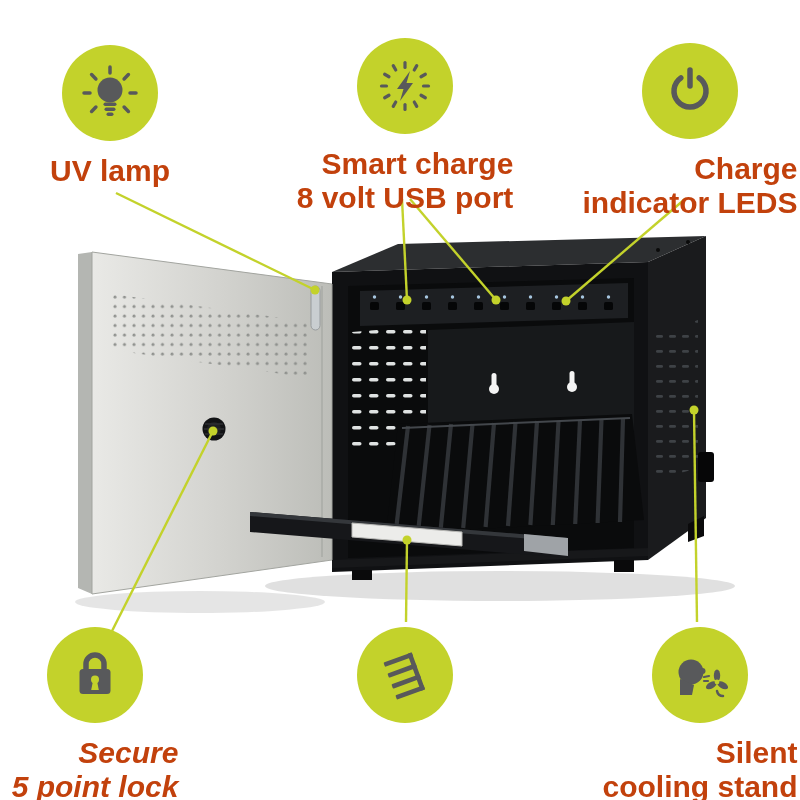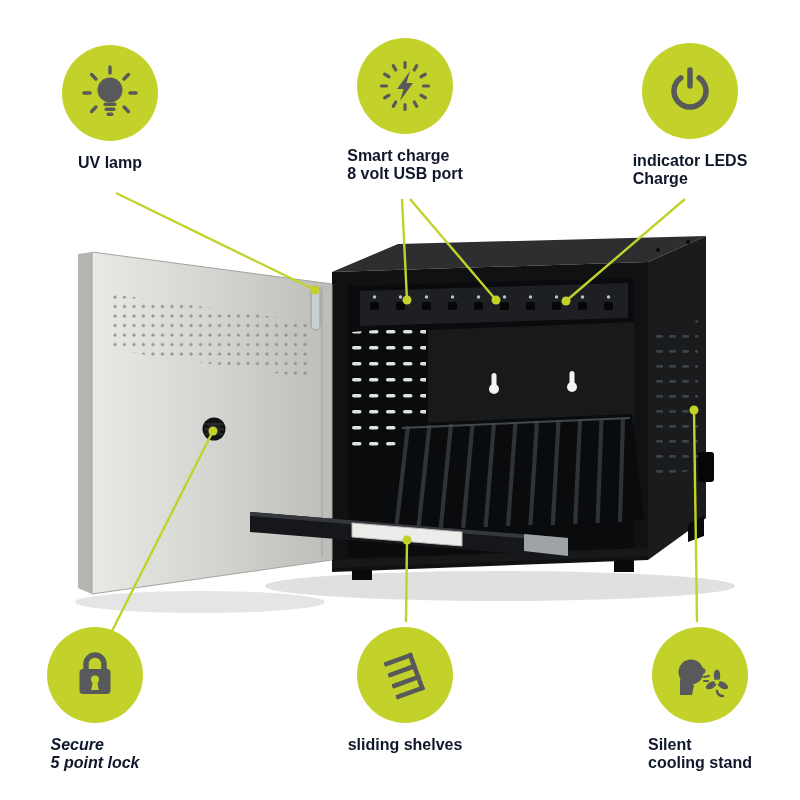--- a/index.html
+++ b/index.html
@@ -1,21 +1,21 @@
 <!DOCTYPE html>
 <html><head>
 <meta charset="utf-8">
 <style>
   * { margin:0; padding:0; box-sizing:border-box; }
   html,body { width:800px; height:800px; background:#ffffff; font-family:"Liberation Sans", sans-serif; }
   .stage { position:relative; width:800px; height:800px; background:#ffffff; overflow:hidden; }
   .scene-svg { position:absolute; left:0; top:0; width:800px; height:800px; }
   .feature { position:absolute; display:flex; flex-direction:column; align-items:center; gap:13px; }
   .badge { width:96px; height:96px; border-radius:50%; background:#c3d22b; display:flex; align-items:center; justify-content:center; flex:0 0 auto; }
-  .label { font-size:16px; font-weight:700; color:#0f172a; text-align:left; line-height:1.12; letter-spacing:0; }
+  .label { font-size:30px; font-weight:700; color:#c2410c; text-align:right; line-height:1.12; letter-spacing:0; }
   .label span { display:block; }
   .f-uv      { left:20px;  top:45px;  width:180px; }
   .f-smart   { left:295px; top:38px;  width:220px; }
   .f-leds    { left:580px; top:43px;  width:220px; }
   .f-lock    { left:5px;   top:627px; width:180px;font-style:italic; }
   .f-shelves { left:295px; top:627px; width:220px; }
   .f-cool    { left:590px; top:627px; width:220px; }
 </style>
 </head>
 <body>
@@ -190,22 +190,22 @@
   <div class="feature f-leds">
     <div class="badge">
       <svg width="56" height="56" viewBox="-28 -28 56 56">
         <g stroke="#58595b" stroke-width="5.5" fill="none" stroke-linecap="round">
           <path d="M -9.2,-13.1 A 16 16 0 1 0 9.2,-13.1"></path>
           <line x1="0" y1="-21" x2="0" y2="-5"></line>
         </g>
       </svg>
     </div>
     <div class="label">
+      <span>Charge</span>
       <span>indicator LEDS</span>
-      <span>Charge</span>
     </div>
   </div>
 
   <div class="feature f-lock">
     <div class="badge">
       <svg width="56" height="56" viewBox="-28 -28 56 56">
         <path d="M -9,-6 v-5 a9 9 0 0 1 18 0 v5" stroke="#58595b" stroke-width="5.5" fill="none"></path>
         <rect x="-15.5" y="-6" width="31" height="25" rx="3.5" fill="#58595b"></rect>
         <circle cx="0" cy="4.5" r="4" fill="#c3d22b"></circle>
         <polygon points="-2.2,7 2.2,7 3.8,15 -3.8,15" fill="#c3d22b"></polygon>
@@ -221,24 +221,20 @@
     <div class="badge">
       <svg width="56" height="56" viewBox="-28 -28 56 56">
         <g transform="rotate(-20)" fill="#58595b">
           <rect x="-16" y="-19" width="30" height="4.6" rx="1"></rect>
           <rect x="-16" y="-7.4" width="30" height="4.6" rx="1"></rect>
           <rect x="-16" y="4.2" width="30" height="4.6" rx="1"></rect>
           <rect x="-16" y="15.8" width="30" height="4.6" rx="1"></rect>
           <rect x="9.4" y="-19" width="4.6" height="39.4" rx="1"></rect>
         </g>
       </svg>
-    </div>
-    <div class="label">
-      <span>sliding shelves</span>
-      <span></span>
     </div>
   </div>
 
   <div class="feature f-cool">
     <div class="badge">
       <svg width="56" height="56" viewBox="-28 -28 56 56">
         <g fill="#58595b">
           <circle cx="-9" cy="-3" r="12.5"></circle>
           <polygon points="-20,4 -6,10 -8,20 -20,20"></polygon>
           <circle cx="2.5" cy="-4" r="3"></circle>

